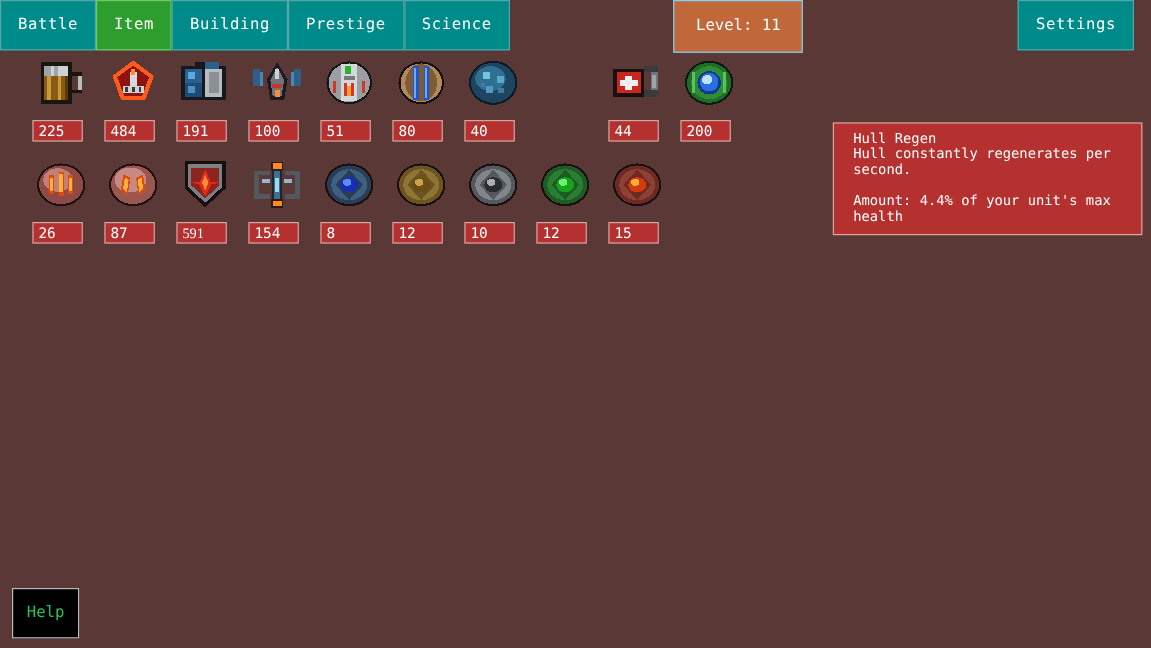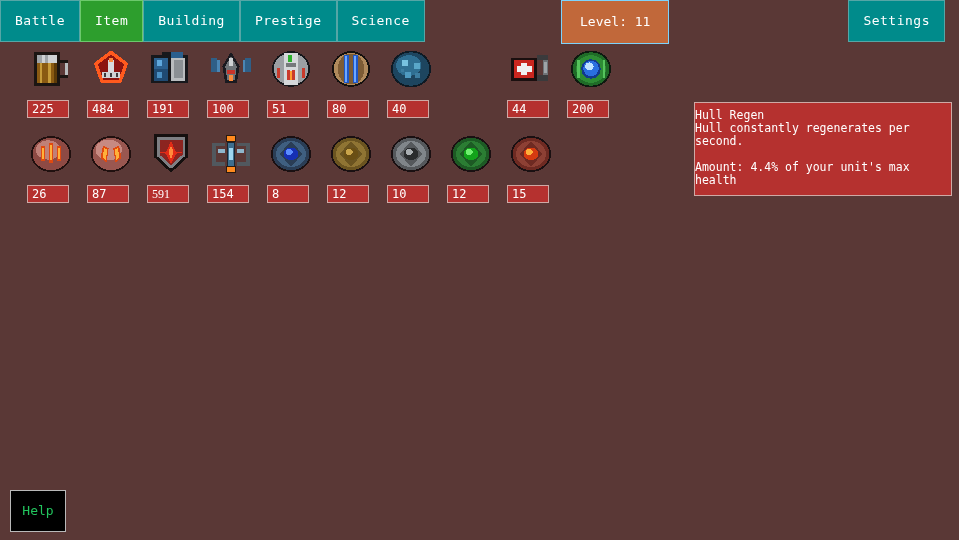--- a/index.html
+++ b/index.html
@@ -104,21 +104,21 @@
     position: absolute;
     left: 694px;
     top: 102px;
     width: 258px;
     box-sizing: border-box;
     background: #b5312f;
     border: 1px solid #cfa9a5;
     color: #ffffff;
     font-size: 11.5px;
     line-height: 13px;
-    padding: 6px 8px 8px 0;
+    padding: 6px 8px 8px 16px;
   }
   #tooltip .tt-title { margin-bottom: 0; }
   #tooltip .tt-desc  { margin-bottom: 13px; }
   #tooltip p { margin: 0; }
 
   
   #help-button {
     position: absolute;
     left: 10px;
     top: 490px;

